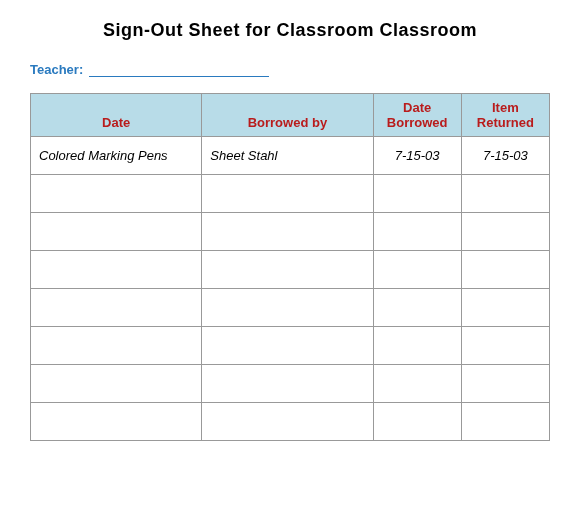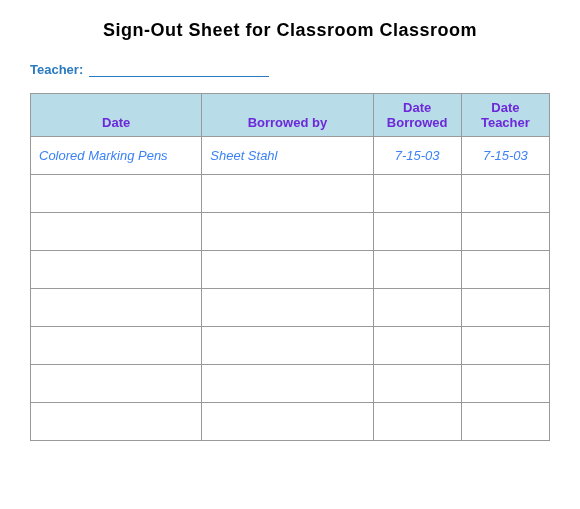--- a/index.html
+++ b/index.html
@@ -57,21 +57,21 @@
       border-collapse: collapse;
       border: 1px solid #999;
     }
 
     thead tr th {
       background-color: #b8dce8;
       border: 1px solid #999;
       text-align: center;
       font-size: 13px;
       font-weight: bold;
-      color: #6d28d9;
+      color: #b91c1c;
       padding: 6px 4px;
     }
 
     thead tr th.item-col {
       width: 33%;
       vertical-align: bottom;
     }
     thead tr th.borrowed-col {
       width: 33%;
       vertical-align: bottom;
@@ -79,21 +79,21 @@
     thead tr th.date-col {
       width: 17%;
       vertical-align: bottom;
     }
 
     tbody tr td {
       border: 1px solid #999;
       height: 38px;
       font-size: 13px;
       padding: 4px 8px;
-      color: #3b82f6;
+      color: #000000;
       font-style: italic;
     }
 
     tbody tr td.item-cell {
       width: 33%;
     }
     tbody tr td.borrowed-cell {
       width: 33%;
     }
     tbody tr td.date-cell {
@@ -120,21 +120,21 @@
     <div class="field-line"></div>
   </div>
 </div>
 
 <table>
   <thead>
     <tr class="header-top">
       <th class="item-col">Date</th>
       <th class="borrowed-col">Borrowed by</th>
       <th class="date-col">Date Borrowed</th>
-      <th class="date-col">Date Teacher</th>
+      <th class="date-col">Item Returned</th>
     </tr>
   </thead>
   <tbody id="table-body">
   <tr>
         <td class="item-cell">Colored Marking Pens</td>
         <td class="borrowed-cell">Sheet Stahl</td>
         <td class="date-cell">7-15-03</td>
         <td class="date-cell">7-15-03</td>
       </tr>
       <tr class="empty-row">

